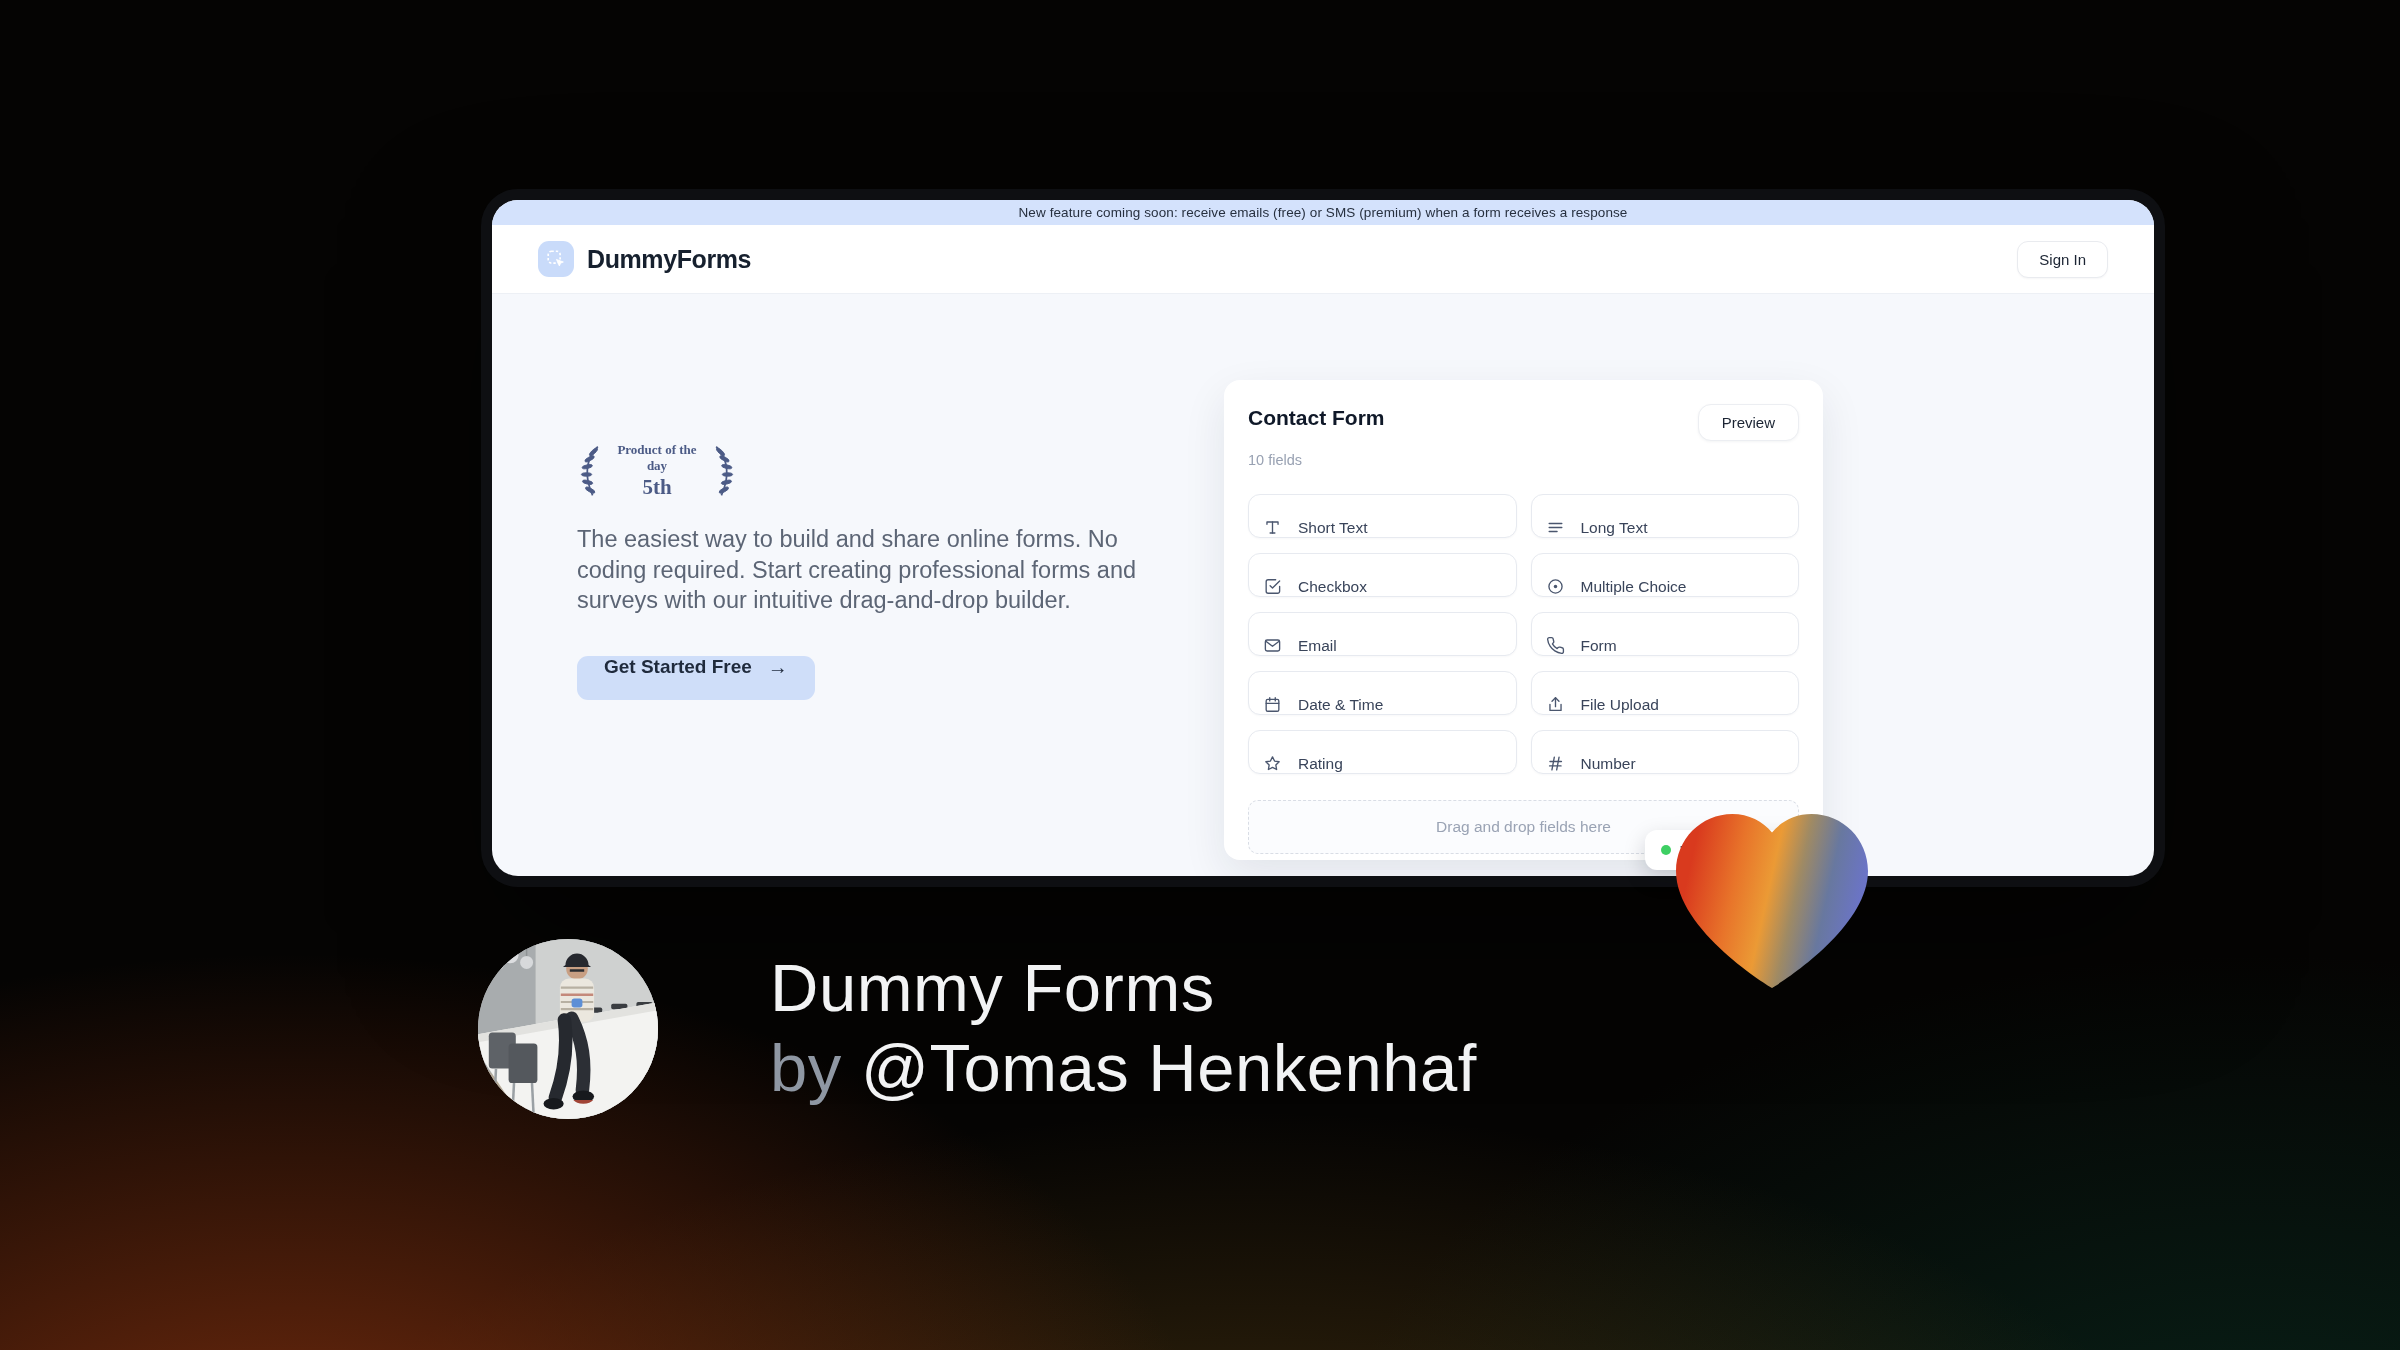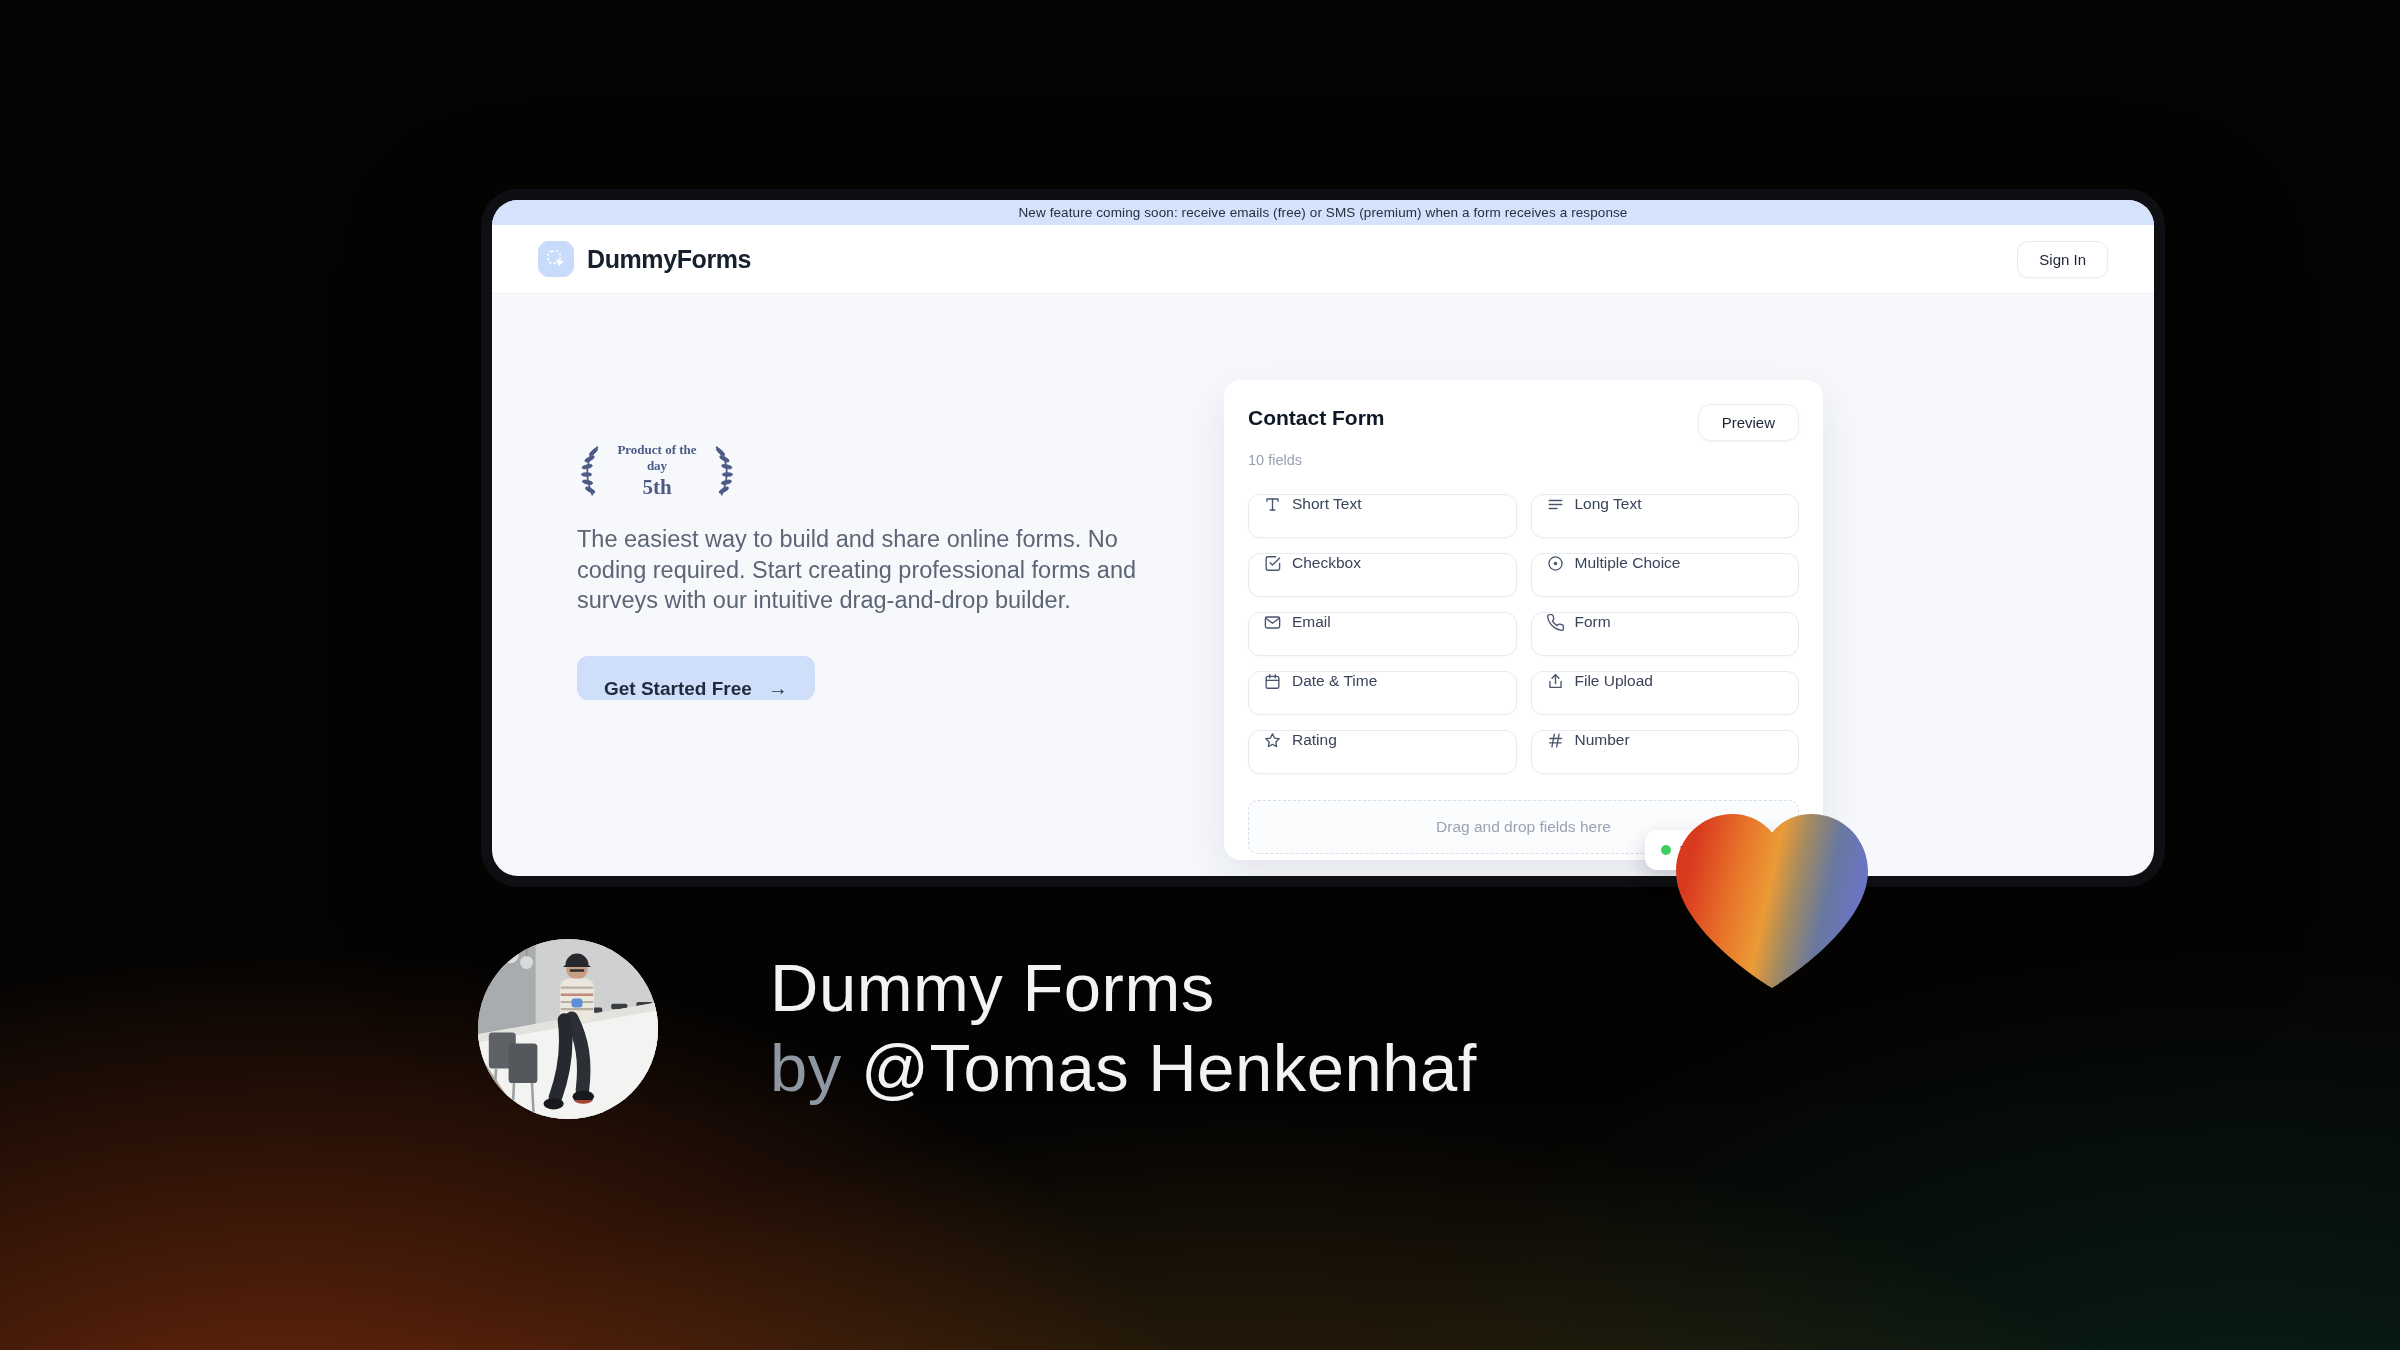--- a/index.html
+++ b/index.html
@@ -50,21 +50,21 @@
   .laurel{flex:none;}
   .laurel.right{transform:scaleX(-1);}
   h1.headline{
     margin:18px 0 0 0;font-size:47px;line-height:55px;font-weight:700;
     color:#1c2638;letter-spacing:-.6px;width:600px;
   }
   .hero-desc{
     margin-top:24px;width:580px;font-size:23.5px;line-height:30.5px;color:#5c6575;
   }
   .cta-btn{
-    margin-top:40px;display:inline-flex;align-items:flex-end;gap:16px;
+    margin-top:40px;display:inline-flex;align-items:flex-start;gap:16px;
     background:#cfdef9;border:none;border-radius:11px;height:44px;padding:0 27px;
     font-size:19px;font-weight:600;color:#1f2a3c;cursor:pointer;font-family:inherit;
   }
   .cta-arrow{font-size:20px;font-weight:400;}
   
   .card{
     position:absolute;left:732px;top:180px;width:599px;height:480px;
     background:#ffffff;border-radius:16px;box-shadow:0 16px 44px rgba(25,35,60,.09);
   }
   .card-inner{position:relative;padding:26px 24px;}
@@ -73,21 +73,21 @@
   .preview-btn{
     position:absolute;top:24px;right:24px;background:#fff;border:1px solid #eceef2;
     border-radius:13px;padding:9px 23px;font-size:15px;color:#1b2433;font-weight:500;
     cursor:pointer;box-shadow:0 1px 3px rgba(20,30,60,.05);font-family:inherit;
   }
   .field-grid{
     margin-top:26px;display:grid;grid-template-columns:1fr 1fr;column-gap:14px;row-gap:15px;
   }
   .field-btn{
     height:44px;background:#fff;border:1px solid #e7eaf0;border-radius:12px;
-    display:flex;align-items:flex-start;gap:10px;padding:0 14px;cursor:pointer;
+    display:flex;align-items:flex-end;gap:16px;padding:0 14px;cursor:pointer;
     font-size:15.5px;color:#39445a;font-weight:500;font-family:inherit;
     box-shadow:0 1px 2px rgba(25,35,60,.03);
   }
   .ficon{display:flex;flex:none;}
   .ficon svg{display:block;stroke:#4a566e;fill:none;stroke-width:1.7;stroke-linecap:round;stroke-linejoin:round;}
   .dropzone{
     margin-top:26px;height:52px;border:1.5px dashed #d9dde5;border-radius:10px;
     background:#fbfcfe;display:flex;align-items:center;justify-content:center;
     font-size:15.5px;color:#9aa3b4;
   }

